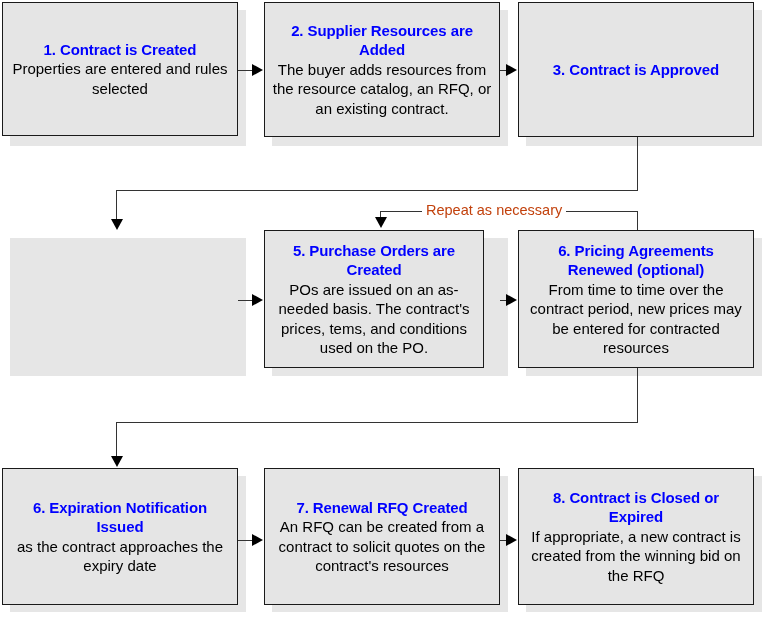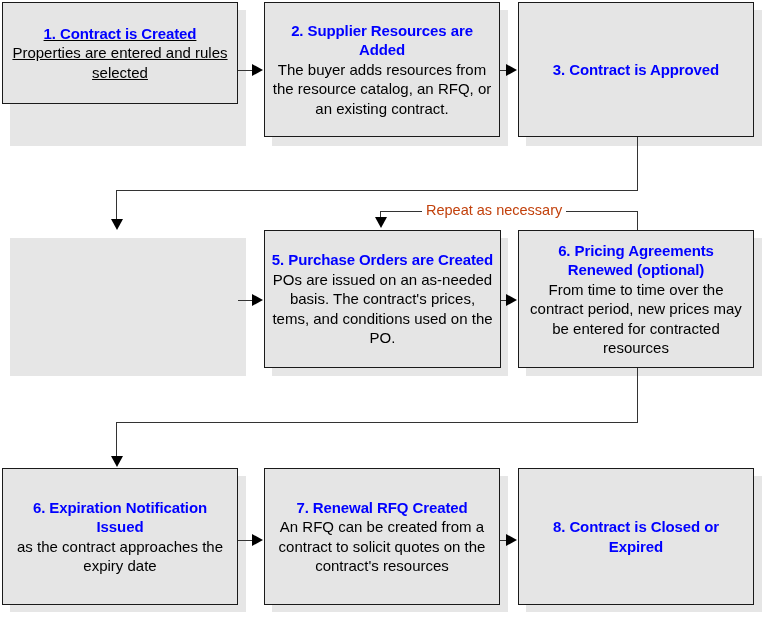--- a/index.html
+++ b/index.html
@@ -88,21 +88,21 @@
     white-space: nowrap;
     z-index: 4;
   }
 </style>
 </head>
 <body>
 
 <div id="canvas">
 
   <div class="node-shadow" style="left:10px; top:10px; width:236px; height:136px;"></div>
-  <div class="node" style="left:2px; top:2px; width:236px; height:102px;text-decoration:underline;">
+  <div class="node" style="left:2px; top:2px; width:236px; height:134px;">
     <div class="node-inner">
       <span class="node-title">1. Contract is Created</span><br>
       <span class="node-body">Properties are entered and rules selected</span>
     </div>
   </div>
 
   <div class="node-shadow" style="left:272px; top:10px; width:236px; height:136px;"></div>
   <div class="node" style="left:264px; top:2px; width:236px; height:135px;">
     <div class="node-inner">
       <span class="node-title">2. Supplier Resources are Added</span><br>
@@ -119,21 +119,21 @@
 
   <div class="hline" style="left:238px; top:70px; width:15px;"></div>
   <div class="arrow-right" style="left:252px; top:64px;"></div>
 
   <div class="hline" style="left:500px; top:70px; width:15px;"></div>
   <div class="arrow-right" style="left:506px; top:64px;"></div>
 
   <div class="node-shadow" style="left:10px; top:238px; width:236px; height:138px;"></div>
 
   <div class="node-shadow" style="left:272px; top:238px; width:236px; height:138px;"></div>
-  <div class="node" style="left:264px; top:230px; width:237px; height:138px;">
+  <div class="node" style="left:264px; top:230px; width:220px; height:138px;">
     <div class="node-inner">
       <span class="node-title">5. Purchase Orders are Created</span><br>
       <span class="node-body">POs are issued on an as-needed basis. The contract's prices, tems, and conditions used on the PO.</span>
     </div>
   </div>
 
   <div class="node-shadow" style="left:526px; top:238px; width:236px; height:138px;"></div>
   <div class="node" style="left:518px; top:230px; width:236px; height:138px;">
     <div class="node-inner">
       <span class="node-title">6. Pricing Agreements Renewed (optional)</span><br>
@@ -171,20 +171,21 @@
     <div class="node-inner">
       <span class="node-title">7. Renewal RFQ Created</span><br>
       <span class="node-body">An RFQ can be created from a contract to solicit quotes on the contract's resources</span>
     </div>
   </div>
 
   <div class="node-shadow" style="left:526px; top:476px; width:236px; height:136px;"></div>
   <div class="node" style="left:518px; top:468px; width:236px; height:137px;justify-content:flex-end;">
     <div class="node-inner">
       <span class="node-title">8. Contract is Closed or Expired</span><br>
+      <span class="node-body">If appropriate, a new contract is created from the winning bid on the RFQ</span>
     </div>
   </div>
 
   <div class="hline" style="left:238px; top:540px; width:15px;"></div>
   <div class="arrow-right" style="left:252px; top:534px;"></div>
 
   <div class="hline" style="left:500px; top:540px; width:15px;"></div>
   <div class="arrow-right" style="left:506px; top:534px;"></div>
 
   <div class="vline" style="left:637px; top:368px; height:54px;"></div>

